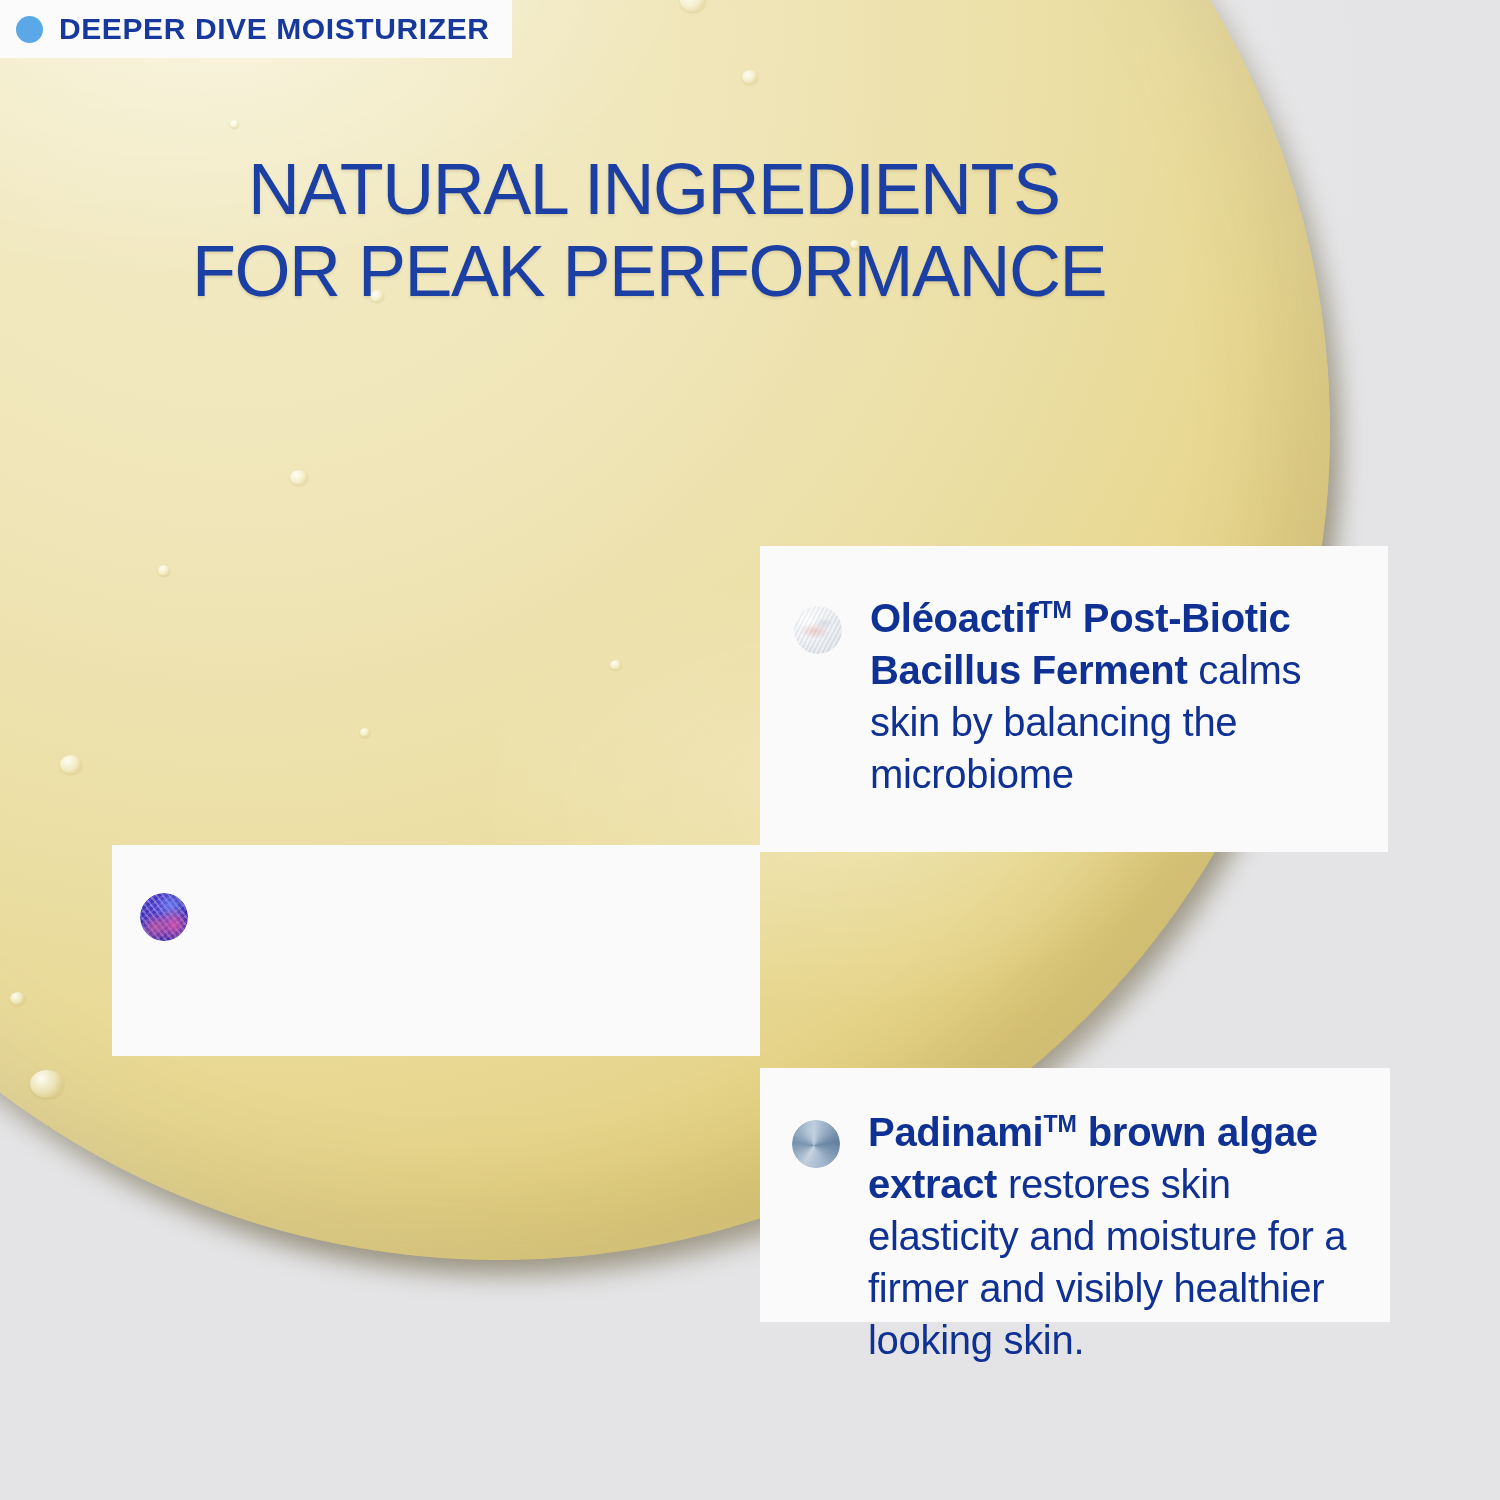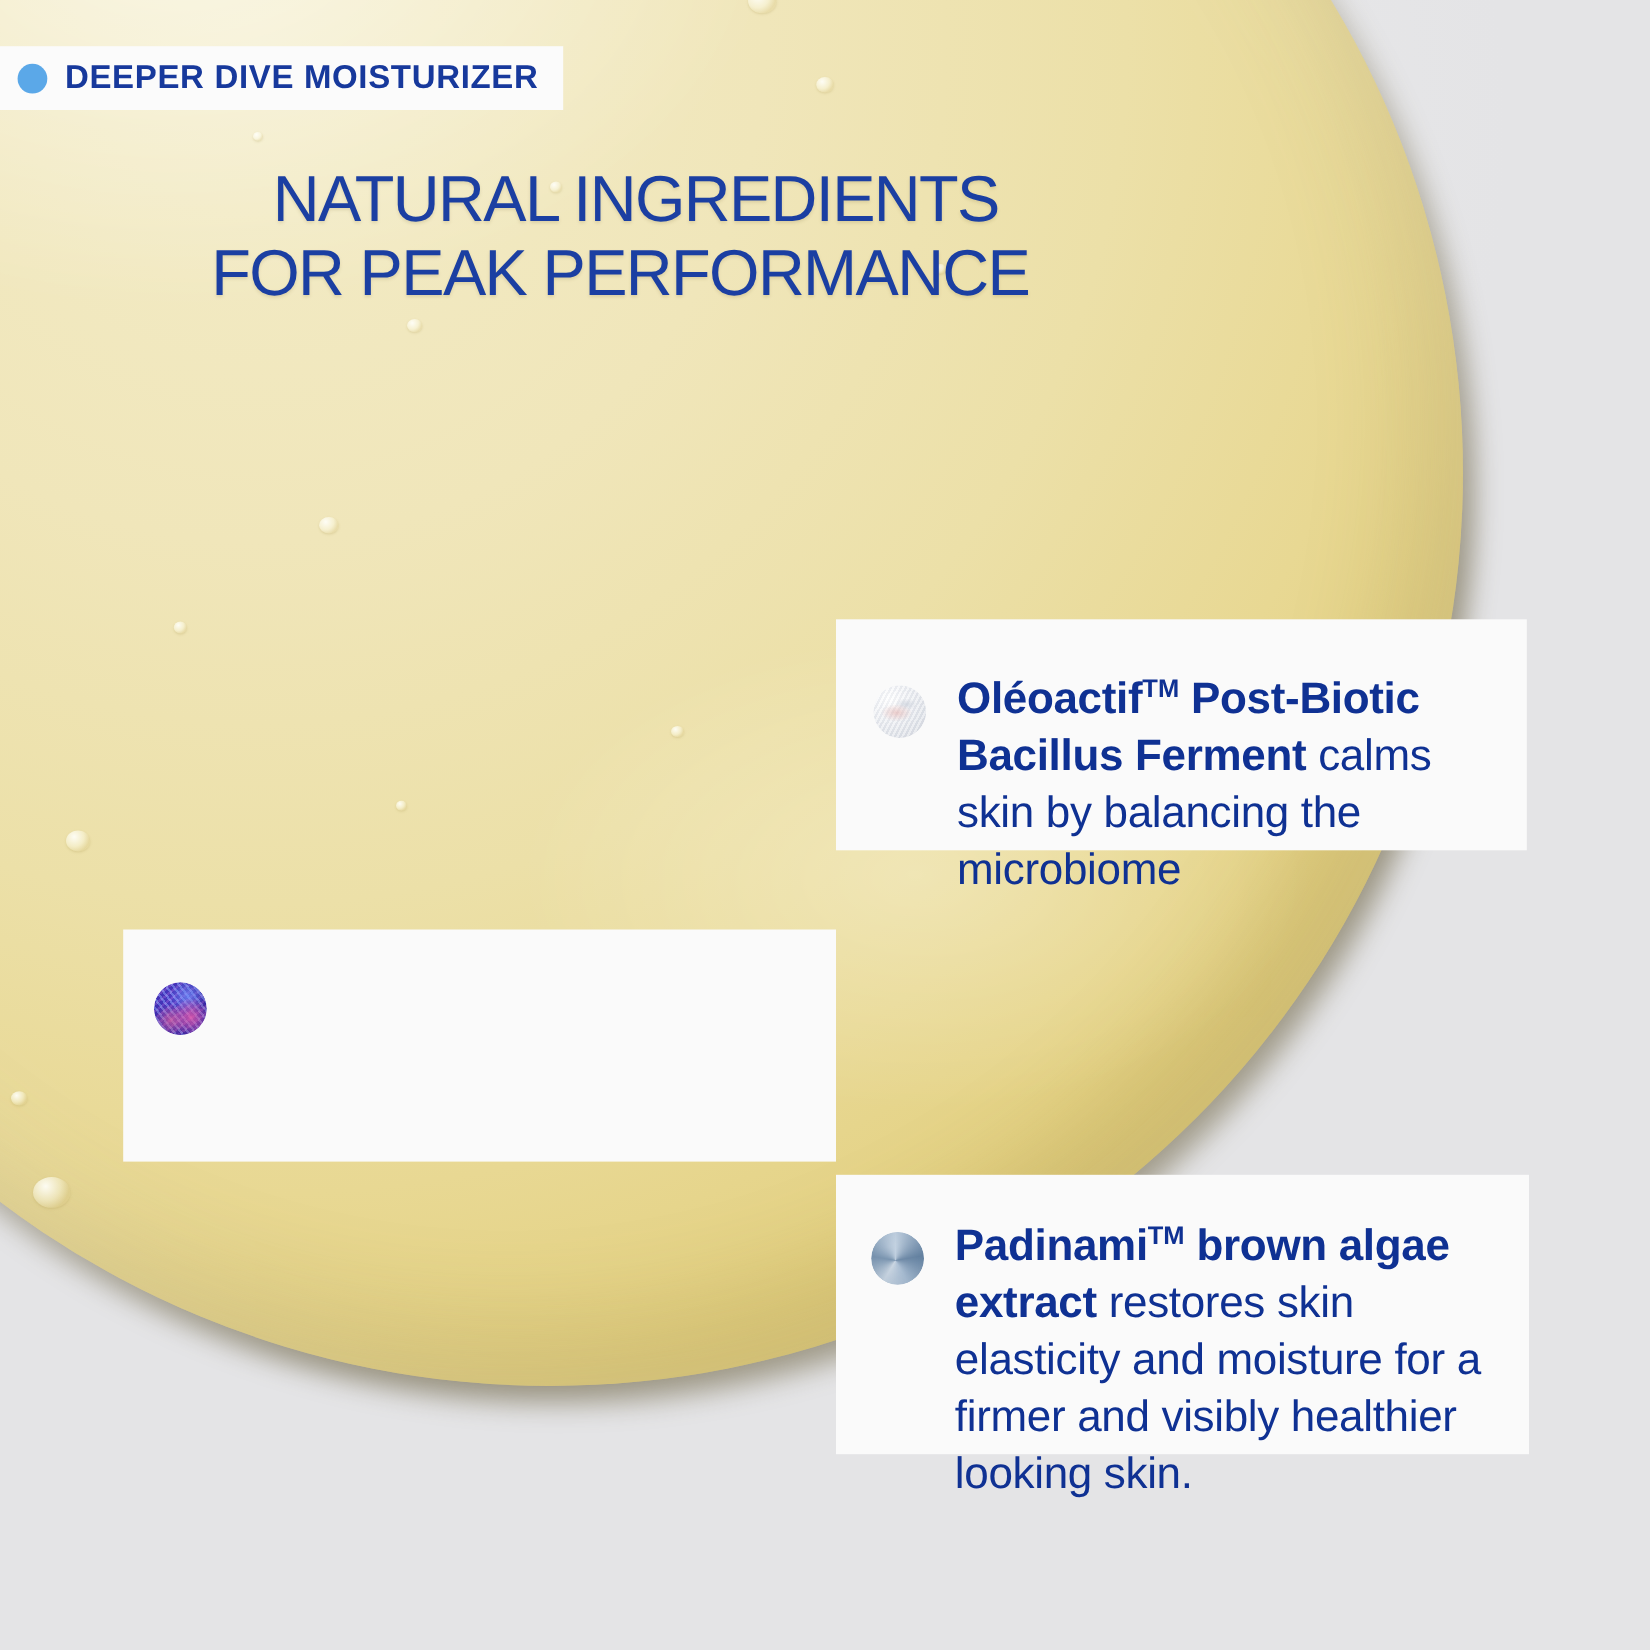--- a/index.html
+++ b/index.html
@@ -58,41 +58,40 @@
     box-shadow:0 1px 2px rgba(170,150,80,.25);
   }
 
   
   .eyebrow{
     position:absolute; left:0; top:0;
     height:58px; padding:0 22px 0 16px;
     display:flex; align-items:center; gap:16px;
     background:#fbfbfb;
     z-index:6;
-    margin-top:42px;
   }
   .eyebrow-dot{
     width:27px; height:27px; border-radius:50%;
     background:#5ba8e8;
     flex:0 0 auto;
   }
   .eyebrow-text{
     font-size:30px; font-weight:700;
     letter-spacing:.6px;
     color:#17399c;
     white-space:nowrap;
     line-height:1;
   }
 
   
   .headline{
     position:absolute; left:248px; top:148px;
     z-index:5;
     color:#1b3fa2;
-    font-size:59px;
+    font-size:72px;
     font-weight:400;
     line-height:1.14;
     letter-spacing:-1.5px;
     text-shadow:0 2px 3px rgba(120,105,55,.18);
     white-space:nowrap;
   }
   .headline .l2{ margin-left:-56px; display:block; }
 
   
   .card{
@@ -159,21 +158,21 @@
   }
   .card-text b{ font-weight:700; }
   .tm{
     font-size:.58em;
     vertical-align:0.62em;
     letter-spacing:0;
     font-weight:700;
   }
 
   
-  #card-oleoactif { left:760px;  top:563px;  width:628px;  height:210px; }
+  #card-oleoactif { left:760px;  top:546px;  width:628px;  height:306px; }
   #card-neossance { left:112px;  top:845px;  width:648px;  height:211px; }
   #card-padinami  { left:760px;  top:1068px; width:630px;  height:254px; }
 
   #card-neossance .card-inner{ padding:34px 30px 30px 28px; }
   #card-padinami  .card-inner{ padding:38px 34px 34px 32px; }
 </style>
 </head>
 <body>
 
 <div class="stage">

